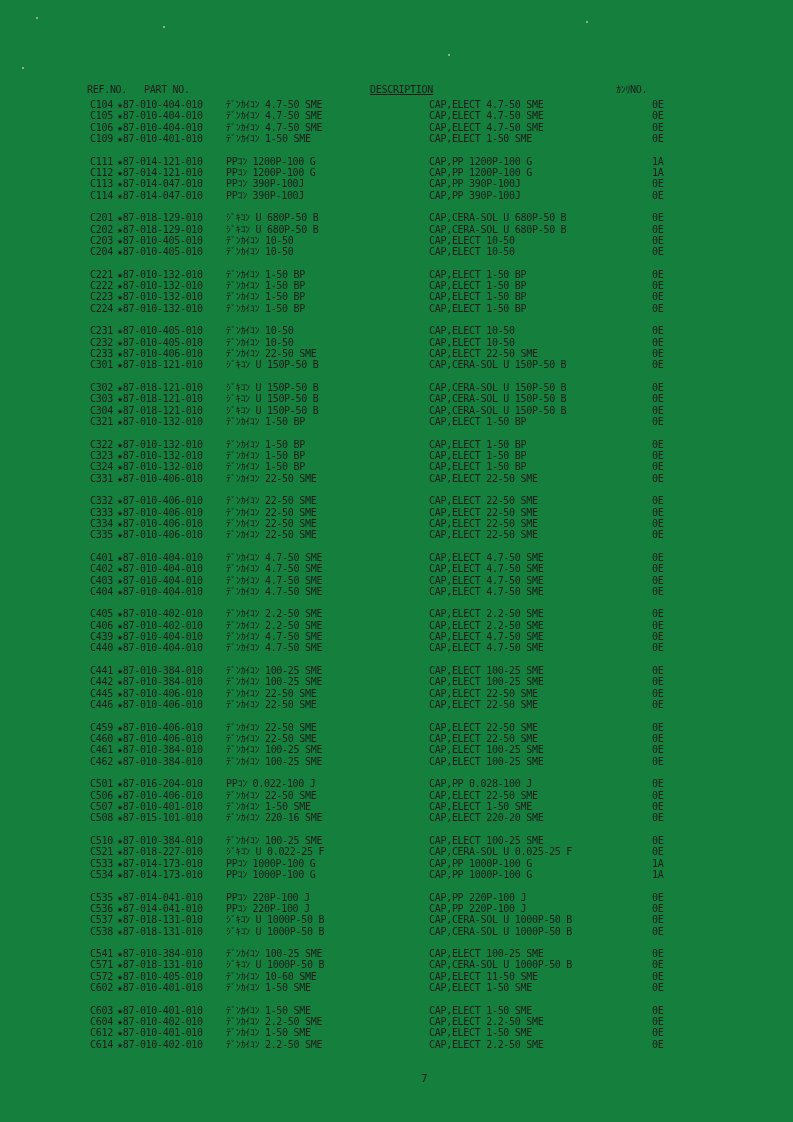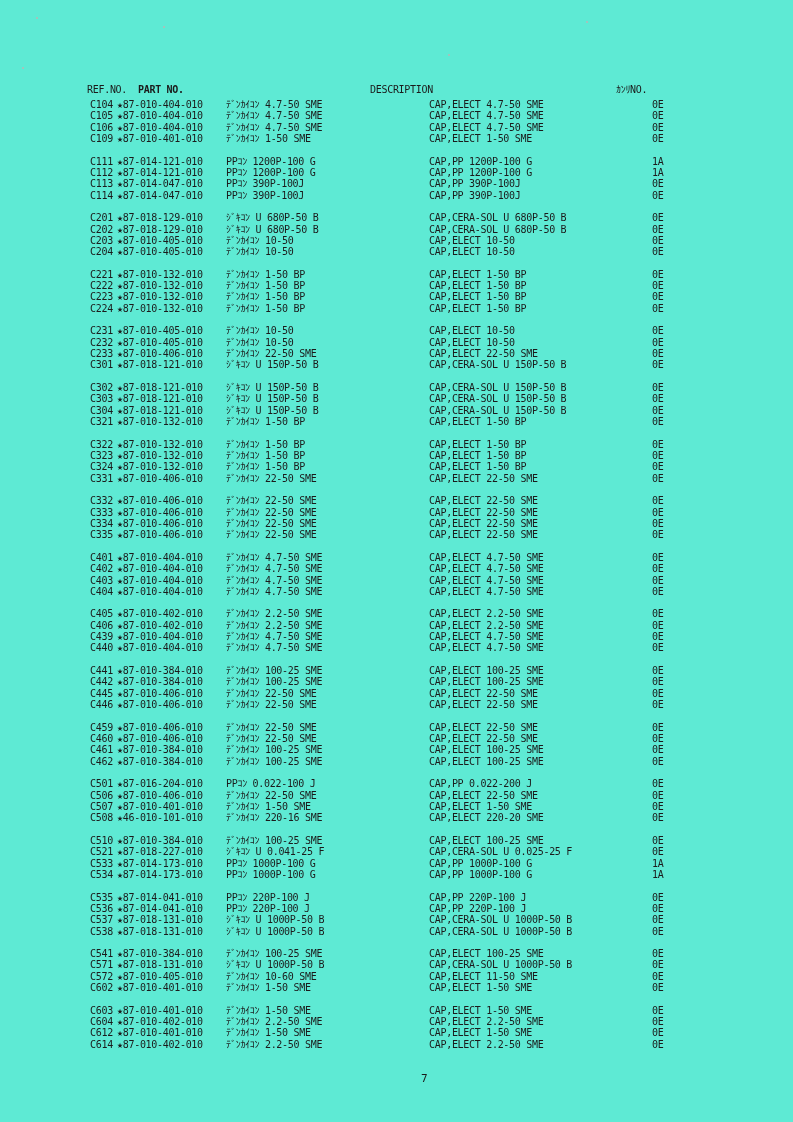--- a/index.html
+++ b/index.html
@@ -1,29 +1,29 @@
 <!DOCTYPE html>
 <html><head>
 <meta charset="utf-8">
 <style>
   html,body{margin:0;padding:0;}
   .page{
     position:relative;
     width:793px;height:1122px;
-    background:#5eead4;
+    background:#15803d;
     font-family:"DejaVu Sans Mono","DejaVu Sans",monospace;
     font-size:10px;
     color:#1b1b1b;
     letter-spacing:-0.3px;
     overflow:hidden;
   }
   .hdr span{position:absolute;top:84px;white-space:pre;}
   .h-ref{left:87px;}
-  .h-part{left:138px;font-weight:bold;}
-  .h-desc{left:370px;}
+  .h-part{left:144px;}
+  .h-desc{left:370px;text-decoration:underline;}
   .h-kanri{left:616px;}
   .table{position:absolute;top:99px;left:0;width:100%;}
   .group{margin-bottom:11.3px;text-align:right;}
   .row{position:relative;height:11.33px;line-height:11.33px;}
   .row span{position:absolute;top:0;white-space:pre;}
   .c-ref{left:90px;}
   .c-part{left:117px;}
   .c-jdesc{left:226px;}
   .c-desc{left:429px;}
   .c-kanri{left:652px;}
@@ -401,57 +401,57 @@
           <span class="c-jdesc">ﾃﾞﾝｶｲｺﾝ 100-25 SME</span>
           <span class="c-desc">CAP,ELECT 100-25 SME</span>
           <span class="c-kanri">0E</span>
         </div>
       </div>
       <div class="group">
         <div class="row">
           <span class="c-ref">C501</span>
           <span class="c-part">★87-016-204-010</span>
           <span class="c-jdesc">PPｺﾝ 0.022-100 J</span>
-          <span class="c-desc">CAP,PP 0.022-200 J</span>
+          <span class="c-desc">CAP,PP 0.028-100 J</span>
           <span class="c-kanri">0E</span>
         </div>
         <div class="row">
           <span class="c-ref">C506</span>
           <span class="c-part">★87-010-406-010</span>
           <span class="c-jdesc">ﾃﾞﾝｶｲｺﾝ 22-50 SME</span>
           <span class="c-desc">CAP,ELECT 22-50 SME</span>
           <span class="c-kanri">0E</span>
         </div>
         <div class="row">
           <span class="c-ref">C507</span>
           <span class="c-part">★87-010-401-010</span>
           <span class="c-jdesc">ﾃﾞﾝｶｲｺﾝ 1-50 SME</span>
           <span class="c-desc">CAP,ELECT 1-50 SME</span>
           <span class="c-kanri">0E</span>
         </div>
         <div class="row">
           <span class="c-ref">C508</span>
-          <span class="c-part">★46-010-101-010</span>
+          <span class="c-part">★87-015-101-010</span>
           <span class="c-jdesc">ﾃﾞﾝｶｲｺﾝ 220-16 SME</span>
           <span class="c-desc">CAP,ELECT 220-20 SME</span>
           <span class="c-kanri">0E</span>
         </div>
       </div>
       <div class="group">
         <div class="row">
           <span class="c-ref">C510</span>
           <span class="c-part">★87-010-384-010</span>
           <span class="c-jdesc">ﾃﾞﾝｶｲｺﾝ 100-25 SME</span>
           <span class="c-desc">CAP,ELECT 100-25 SME</span>
           <span class="c-kanri">0E</span>
         </div>
         <div class="row">
           <span class="c-ref">C521</span>
           <span class="c-part">★87-018-227-010</span>
-          <span class="c-jdesc">ｼﾞｷｺﾝ U 0.041-25 F</span>
+          <span class="c-jdesc">ｼﾞｷｺﾝ U 0.022-25 F</span>
           <span class="c-desc">CAP,CERA-SOL U 0.025-25 F</span>
           <span class="c-kanri">0E</span>
         </div>
         <div class="row">
           <span class="c-ref">C533</span>
           <span class="c-part">★87-014-173-010</span>
           <span class="c-jdesc">PPｺﾝ 1000P-100 G</span>
           <span class="c-desc">CAP,PP 1000P-100 G</span>
           <span class="c-kanri">1A</span>
         </div>

